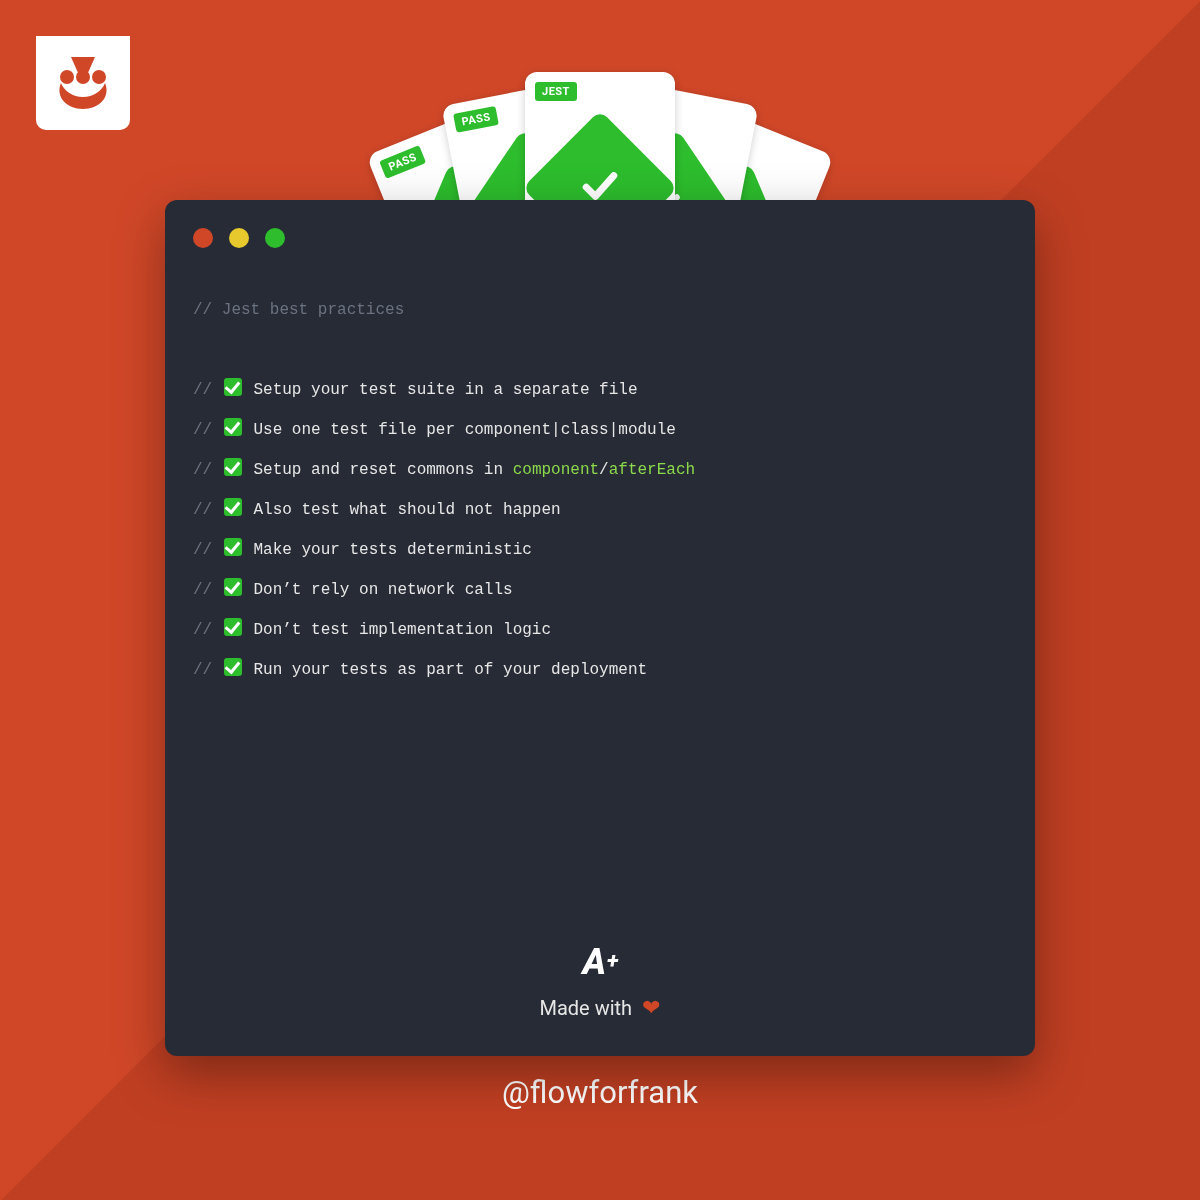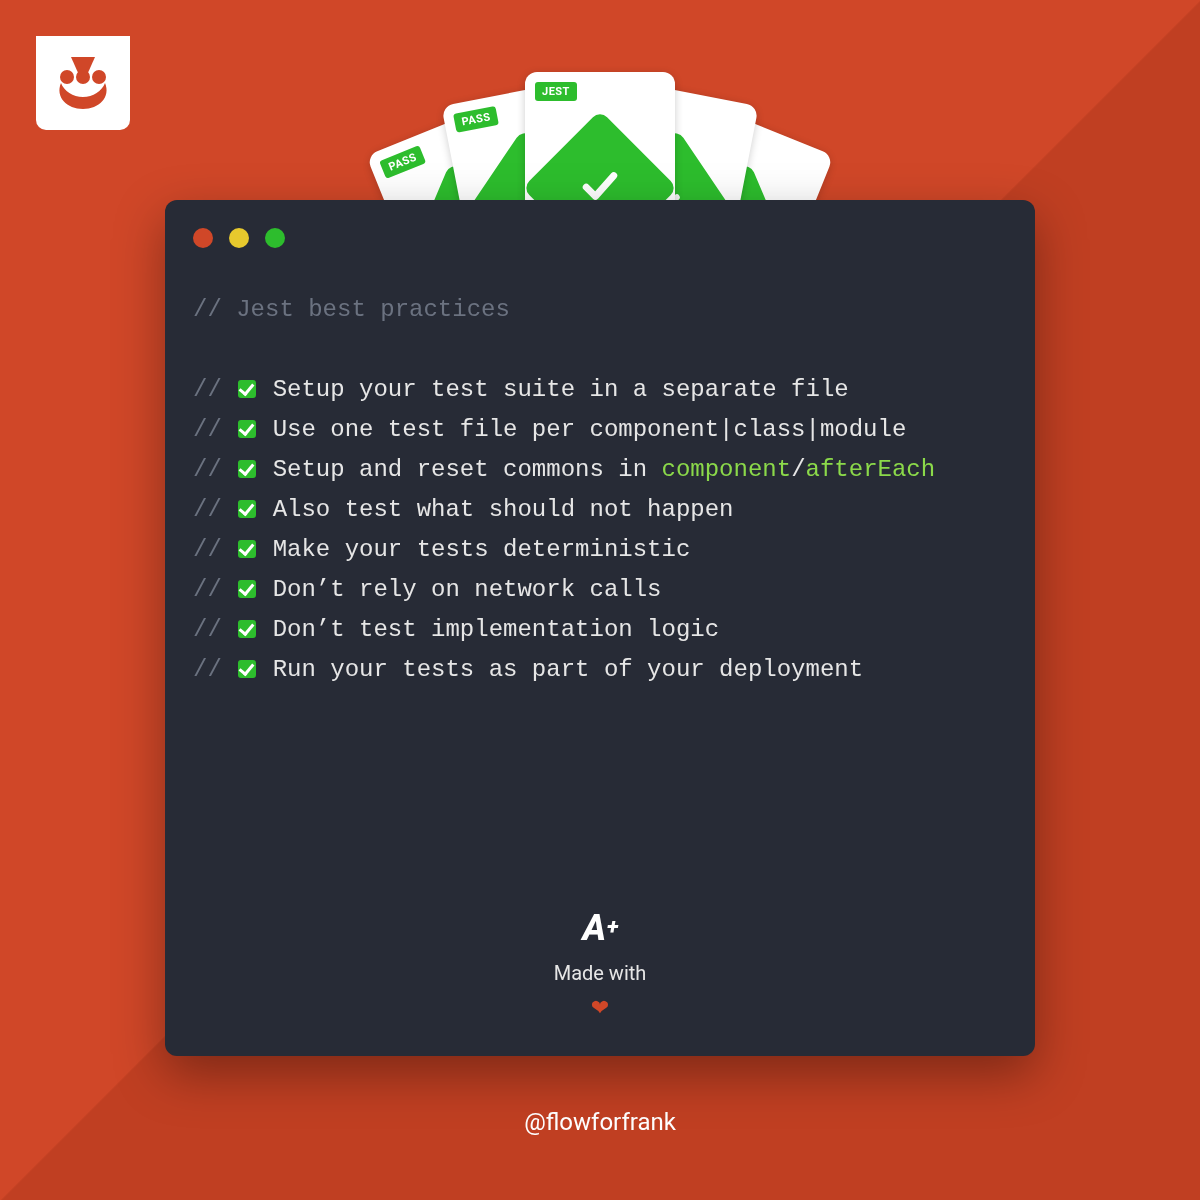--- a/index.html
+++ b/index.html
@@ -21,35 +21,35 @@
   .card.c4{left:200px;top:30px; transform:rotate(11deg);}
   .card.c5{left:260px;top:60px; transform:rotate(22deg);}
   .card.c4,.card.c2{z-index:2;}
   
   .win{position:absolute;left:50%;top:200px;transform:translateX(-50%);width:870px;height:856px;background:#272b36;border-radius:12px;box-shadow:0 18px 50px rgba(0,0,0,.35);z-index:5;}
   .traffic{position:absolute;left:28px;top:28px;display:flex;gap:16px;}
   .dot{width:20px;height:20px;border-radius:50%;}
   .d-red{background:#d04728;}
   .d-yel{background:#e7c92d;}
   .d-grn{background:#2dbd2d;}
-  .code{position:absolute;left:28px;right:28px;top:90px;font-family:ui-monospace,SFMono-Regular,Menlo,Consolas,"Liberation Mono",monospace;font-size:24px;line-height:40px;color:#e6e6e6;}
+  .code{position:absolute;left:28px;right:28px;top:90px;font-family:ui-monospace,SFMono-Regular,Menlo,Consolas,"Liberation Mono",monospace;font-size:16px;line-height:40px;color:#e6e6e6;}
   .cmt{color:#6b7280;}
   .code .row{white-space:pre;}
   .code .row .slashes{color:#6b7280;}
   .chkbox{display:inline-block;vertical-align:-2px;width:18px;height:18px;background:#2dbd2d;border-radius:3px;position:relative;margin:0 2px;}
   .chkbox::after{content:"";position:absolute;left:4px;top:1px;width:6px;height:11px;border:solid #fff;border-width:0 3px 3px 0;transform:rotate(40deg);}
   .kw{color:#8bd94a;}
   
   .win-footer{position:absolute;left:0;right:0;bottom:36px;display:flex;flex-direction:column;align-items:center;gap:12px;color:#fff;}
   .aplus{display:flex;align-items:flex-end;font-weight:800;font-style:italic;font-size:36px;letter-spacing:-1px;}
   .aplus .plus{font-size:22px;margin-left:2px;margin-bottom:10px;}
-  .madewith{display:flex;align-items:center;gap:10px;font-size:20px;color:#e6e6e6;flex-direction:column;}
+  .madewith{display:flex;align-items:center;gap:10px;font-size:20px;color:#e6e6e6;}
   .heart{color:#d04728;font-size:22px;}
   
-  .handle{position:absolute;left:50%;top:1108px;transform:translateX(-50%);color:#fff;font-size:24px;}
+  .handle{position:absolute;left:50%;top:1074px;transform:translateX(-50%);color:#fff;font-size:31px;}
 </style>
 </head>
 <body>
 
 <div class="stage">
   <div class="diag"></div>
 
   <div class="logo-tile">
     <svg width="60" height="60" viewBox="0 0 60 60">
       <g fill="#d04728">

